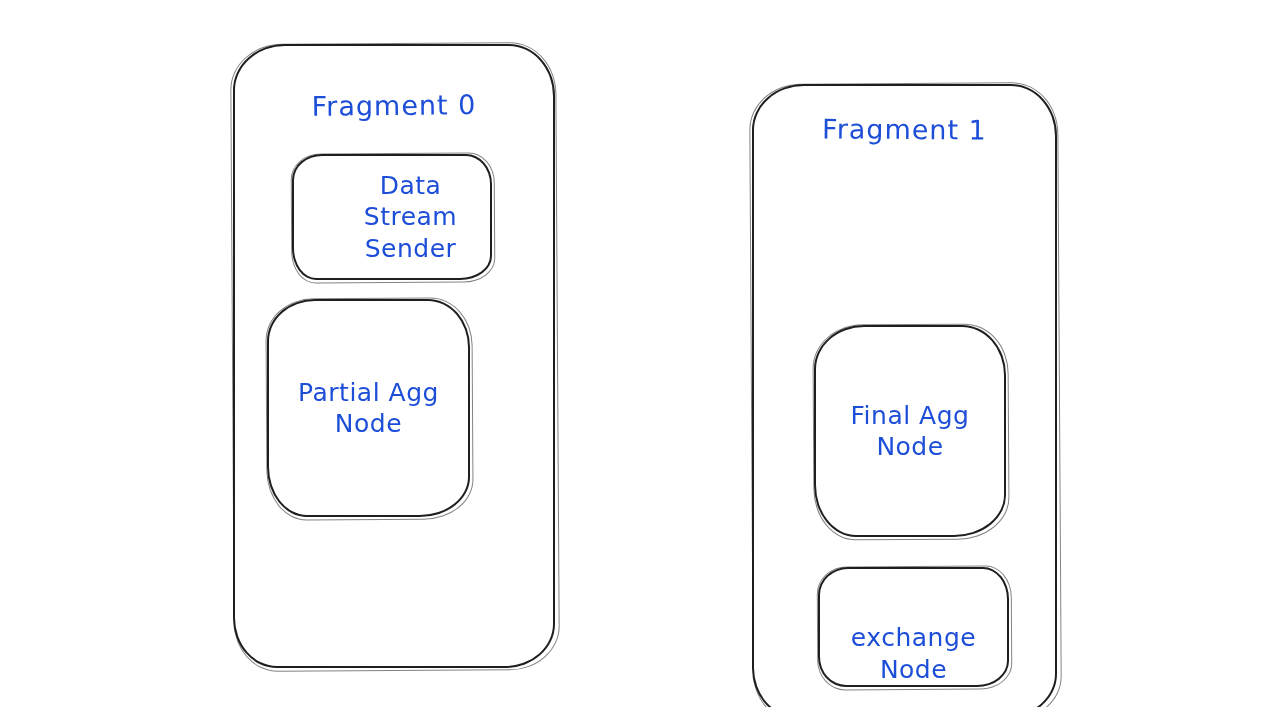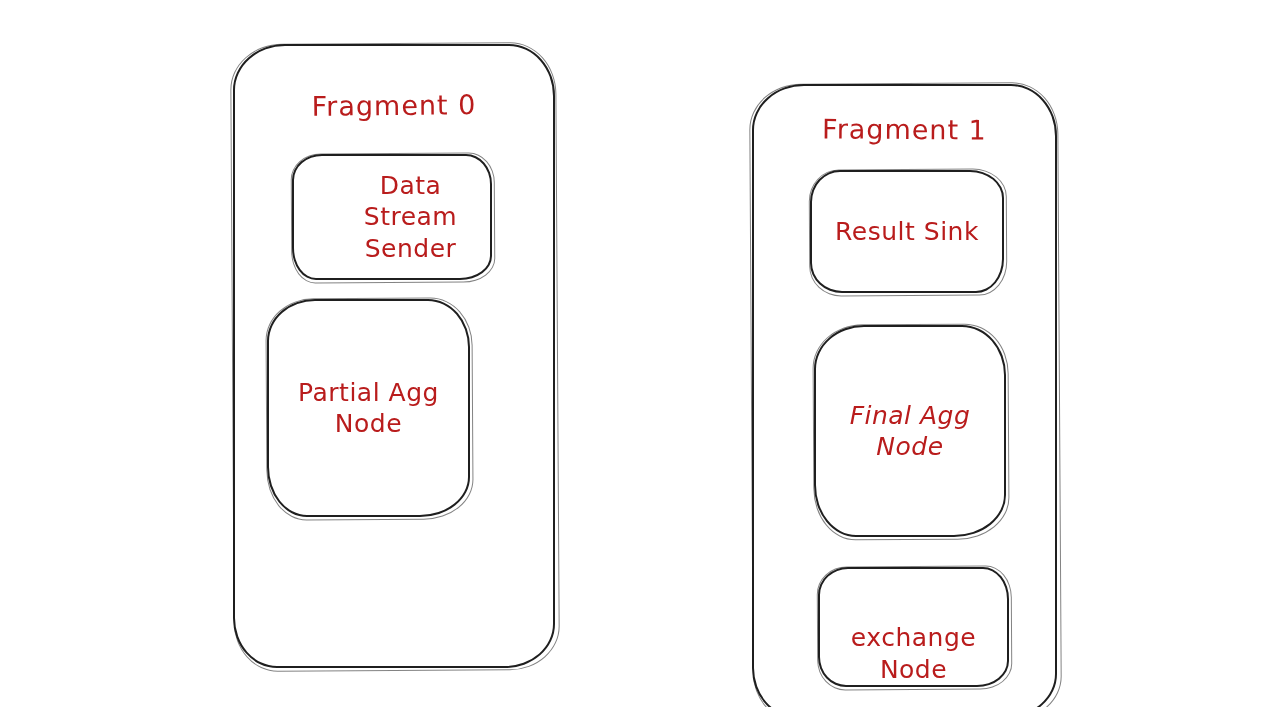--- a/index.html
+++ b/index.html
@@ -7,21 +7,21 @@
     padding: 0;
     background: #ffffff;
   }
   .canvas {
     position: relative;
     width: 1160px;
     height: 707px;
     background: #ffffff;
     overflow: hidden;
     font-family: "DejaVu Sans", cursive, sans-serif;
-    color: #b91c1c;
+    color: #1d4ed8;
   }
   
   .sketch {
     position: absolute;
     border: 2.6px solid #1f1f1f;
     background: #ffffff;
     box-sizing: border-box;
   }
   
   .sketch::before {
@@ -64,21 +64,21 @@
   #node-partial-agg { left: 32px; top: 253px; width: 203px; height: 218px;
       border-radius: 48px 42px 50px 40px / 42px 48px 40px 50px; }
   #node-scan { left: 52px; top: 526px; width: 197px; height: 60px;
       border-radius: 18px 16px 20px 14px / 16px 18px 14px 20px; }
 
   #frag1 { left: 752px; top: 46px; width: 305px; height: 634px; margin-top: 38px; }
   #frag1 .fragment-title { top: 28px; transform: rotate(0.4deg); }
   #node-result-sink { left: 56px; top: 84px; width: 194px; height: 123px;
       border-radius: 30px 34px 28px 32px / 32px 28px 34px 30px; }
   #node-final-agg { left: 60px; top: 239px; width: 192px; height: 212px;
-      border-radius: 50px 44px 52px 42px / 44px 50px 42px 52px; font-style: italic; }
+      border-radius: 50px 44px 52px 42px / 44px 50px 42px 52px; }
   #node-exchange { left: 64px; top: 481px; width: 191px; height: 120px;
       border-radius: 30px 26px 32px 28px / 28px 32px 26px 30px; align-items: flex-end; }
 </style>
 </head>
 <body>
 
 <div class="canvas">
 
   <div id="frag0" class="sketch fragment">
     <div class="fragment-title">Fragment 0</div>
@@ -92,23 +92,20 @@
     <div id="node-partial-agg" class="sketch node">
       <span class="label">Partial Agg
 Node</span>
     </div>
 
   </div>
 
   <div id="frag1" class="sketch fragment">
     <div class="fragment-title">Fragment 1</div>
 
-    <div id="node-result-sink" class="sketch node">
-      <span class="label">Result Sink</span>
-    </div>
 
     <div id="node-final-agg" class="sketch node">
       <span class="label">Final Agg
 Node</span>
     </div>
 
     <div id="node-exchange" class="sketch node">
       <span class="label">exchange
 Node</span>
     </div>

